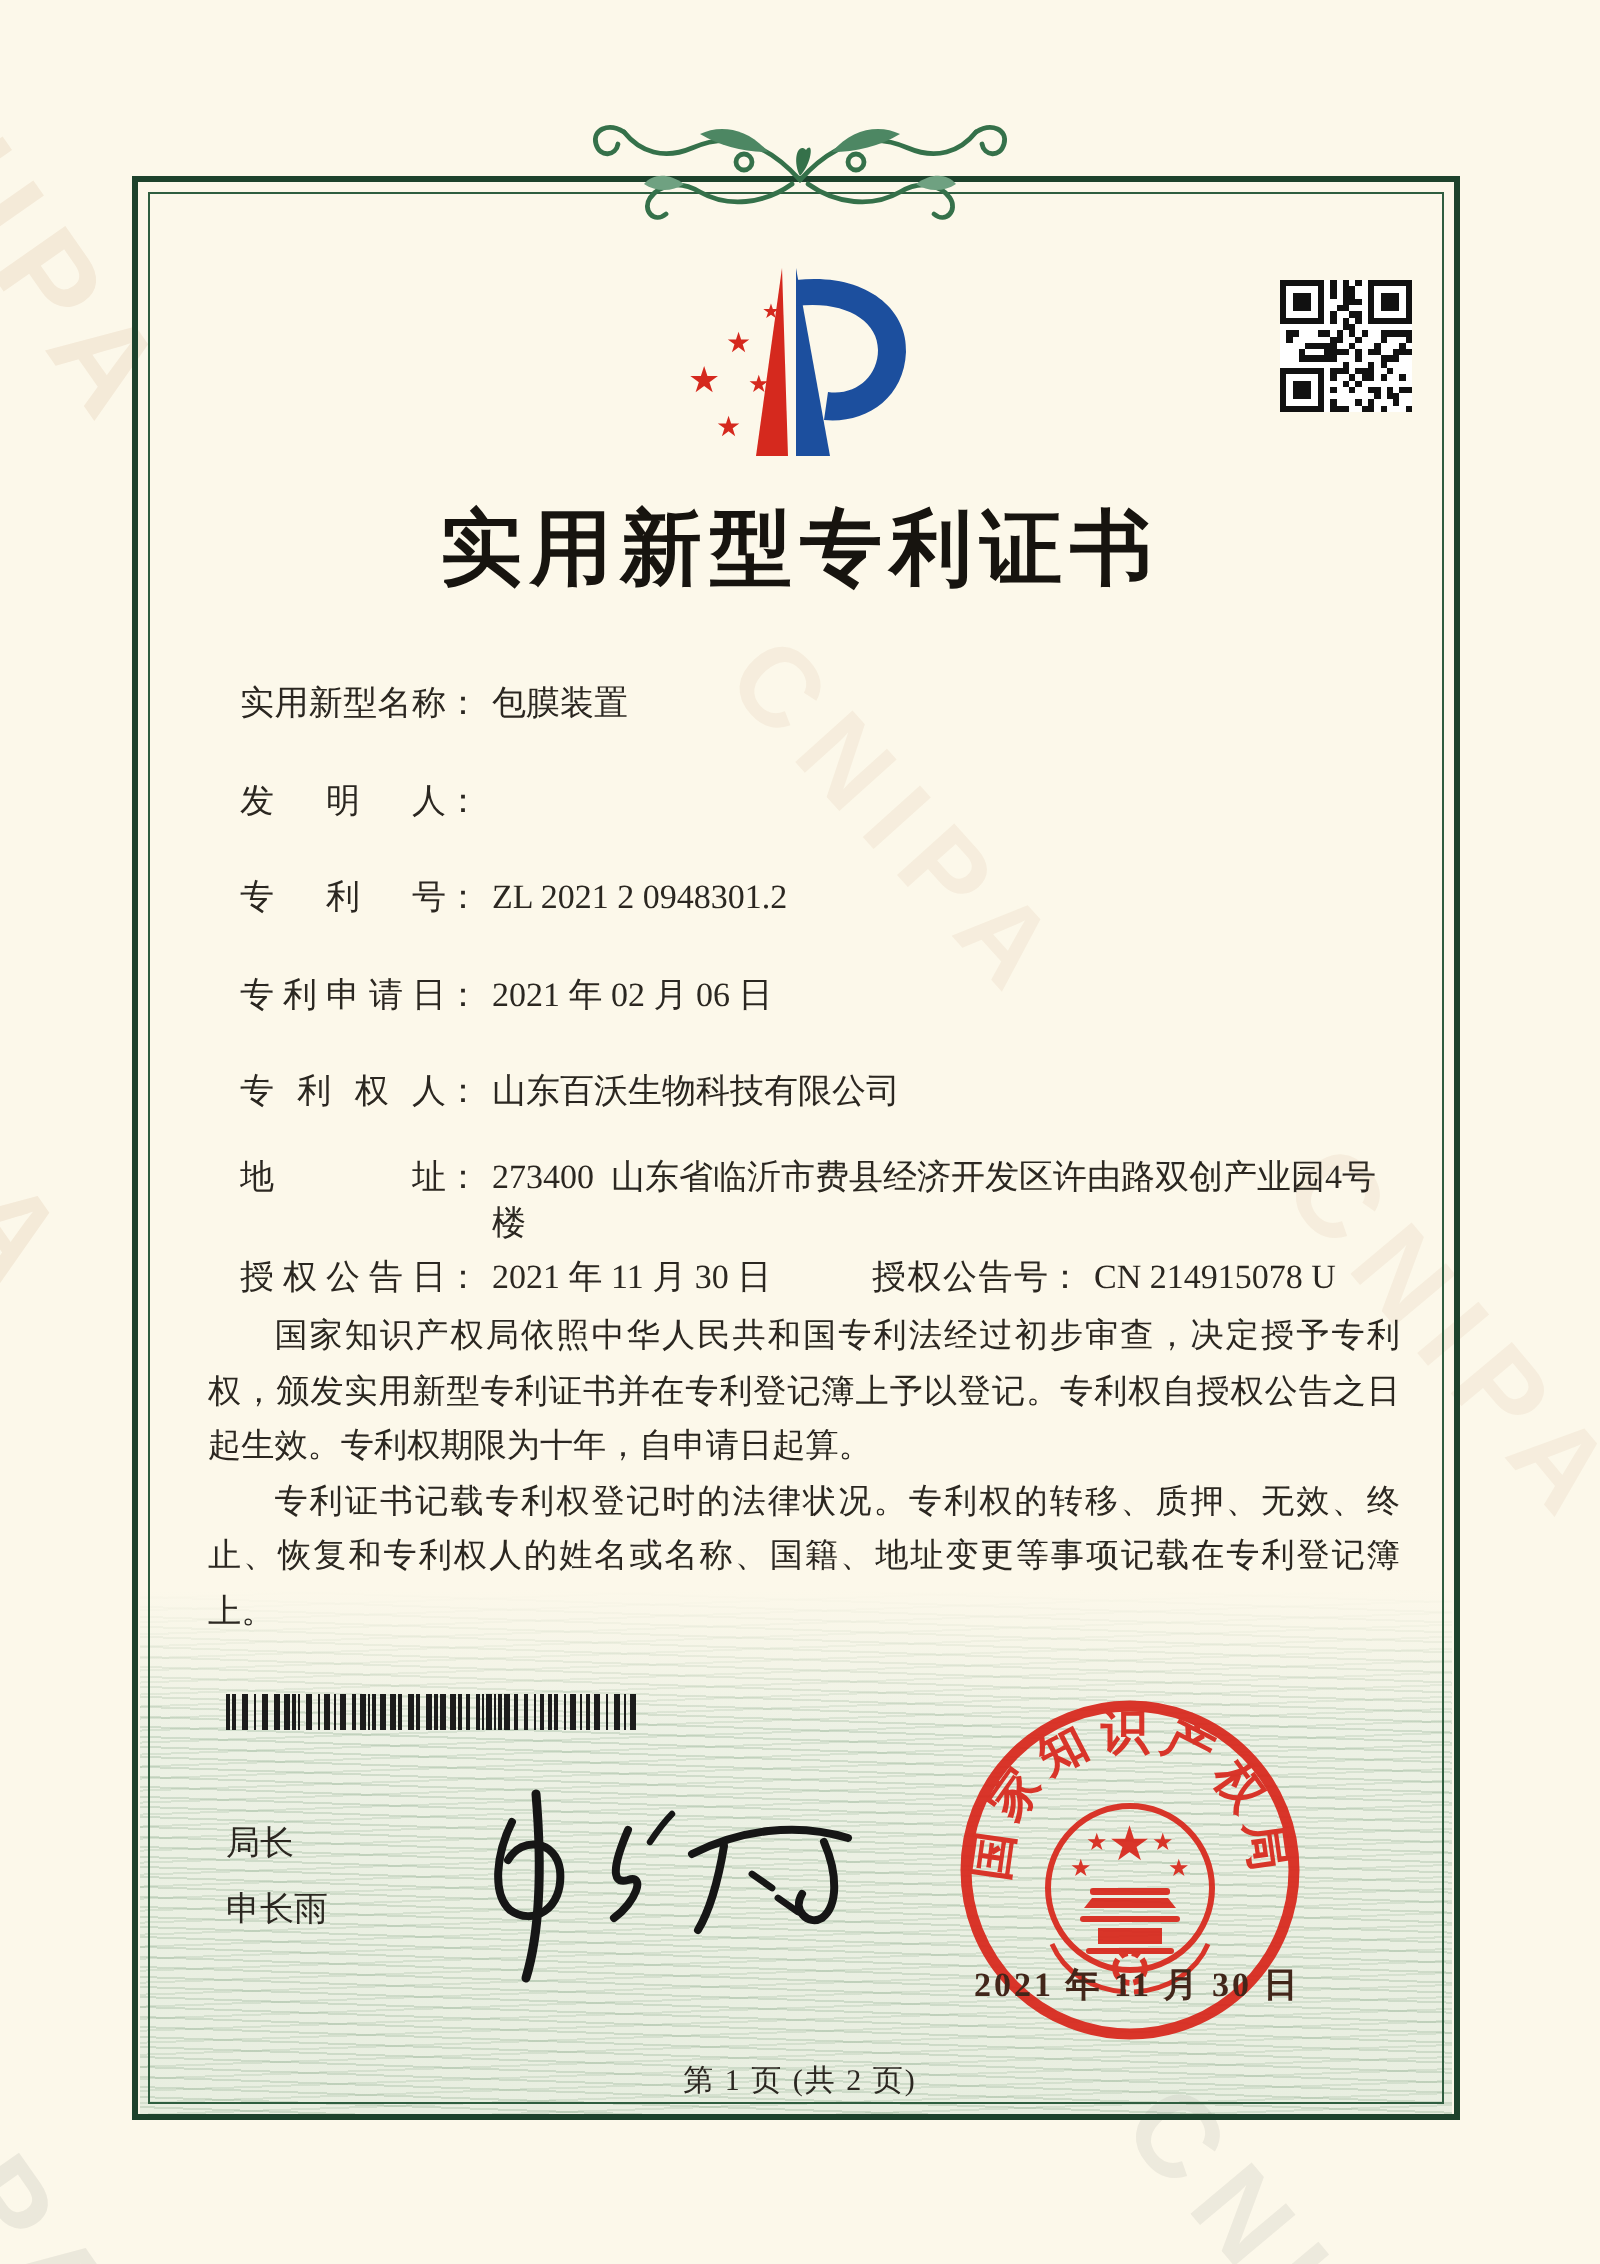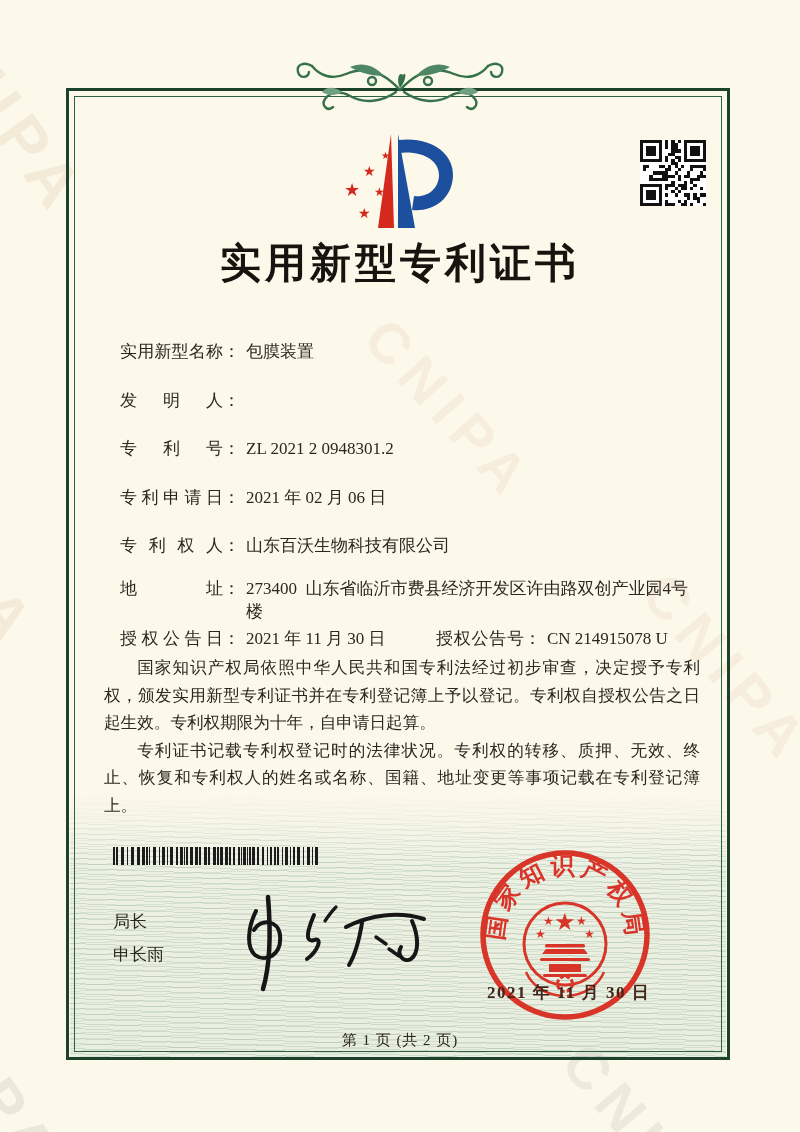--- a/index.html
+++ b/index.html
@@ -19,21 +19,21 @@
       repeating-linear-gradient(-2deg, rgba(141,172,141,0.22) 0 1px, rgba(141,172,141,0) 1px 6px),
       linear-gradient(#eef2e6,#e8eee0);}
   .frame-outer{position:absolute;z-index:3;left:66px;top:88px;width:658px;height:966px;
     border:3px solid var(--border-green);}
   .frame-inner{position:absolute;z-index:3;left:74px;top:96px;width:646px;height:954px;
     border:1px solid #2f5e40;}
   .ornament{position:absolute;z-index:4;left:278px;top:54px;}
   .certno{position:absolute;z-index:5;left:104px;top:136px;font-size:17px;letter-spacing:2px;}
   .qr{position:absolute;z-index:5;left:640px;top:140px;}
   .logo{position:absolute;z-index:5;left:336px;top:128px;}
-  .title{position:absolute;z-index:5;left:0;right:0;top:236px;text-align:center;
+  .title{position:absolute;z-index:5;left:0;right:0;top:247px;text-align:center;
     font-size:41px;font-weight:600;letter-spacing:4px;color:#17140f;}
   .field{position:absolute;z-index:5;left:104px;display:flex;align-items:flex-start;
     font-size:17px;line-height:23px;}
   .flabel{display:inline-block;width:103px;text-align:justify;text-align-last:justify;margin-left:16px;}
   .fcolon{margin:0 6px 0 0;}
   .fvalue{white-space:pre-wrap;}
   .f-addr .fvalue{width:458px;}
   .field.grant-no{left:420px;}
   .grant-no .flabel{width:88px;}
   .bodytext{position:absolute;z-index:5;left:104px;top:654px;width:596px;}

